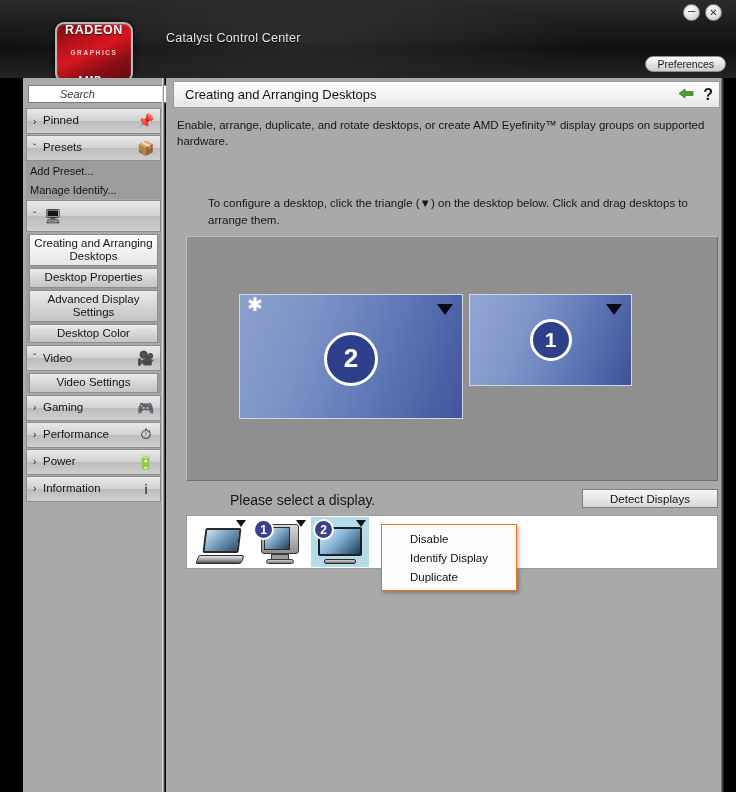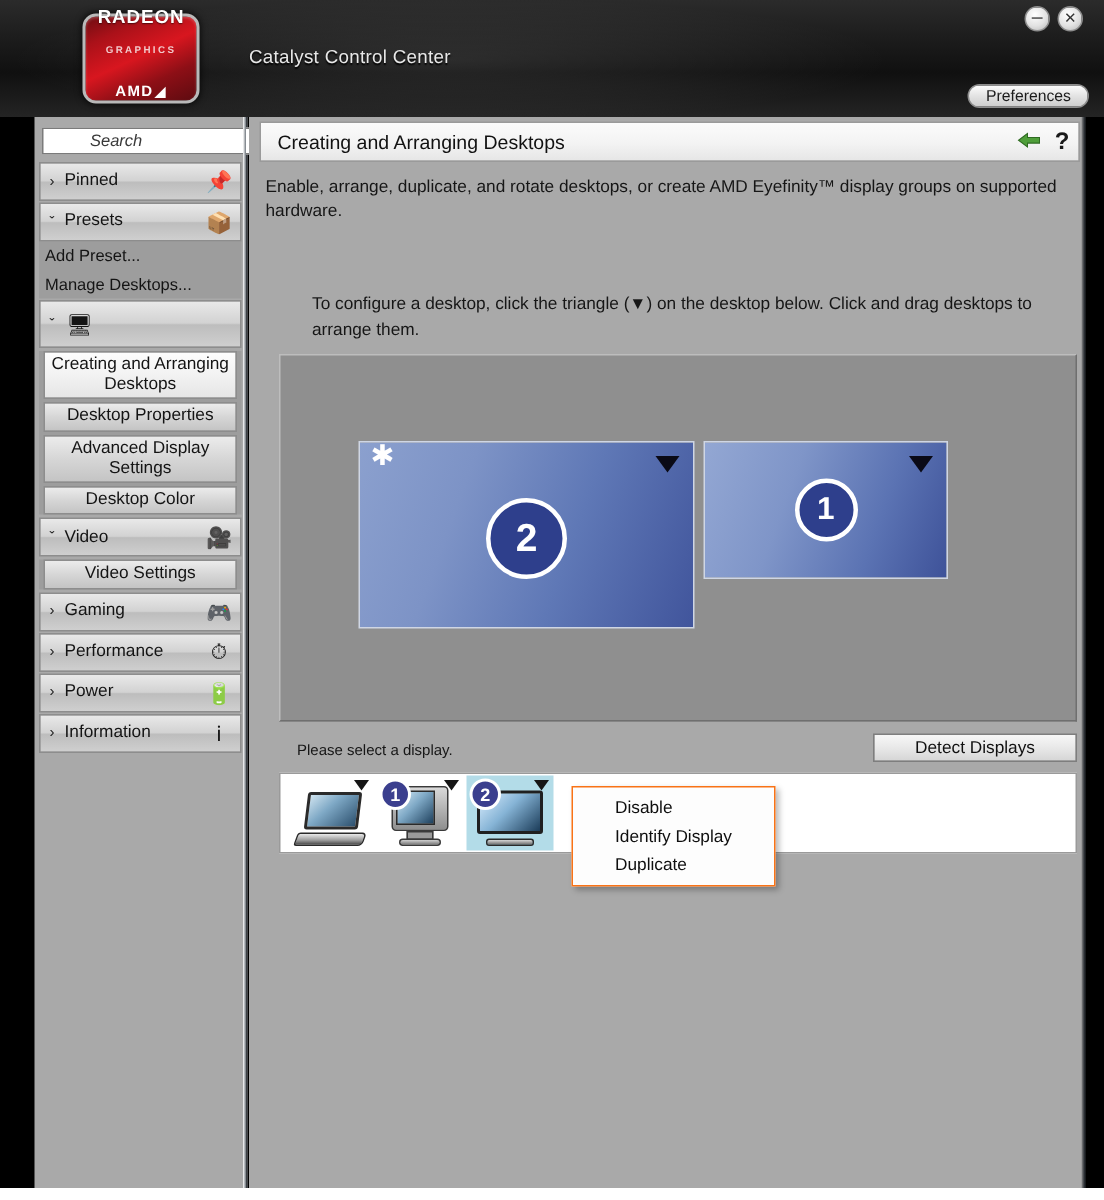--- a/index.html
+++ b/index.html
@@ -25,28 +25,28 @@
     overflow: hidden;
   }
   .titlebar-sheen {
     position: absolute; left: 0; top: 0; width: 736px; height: 78px;
     background: radial-gradient(ellipse 420px 60px at 300px 40px, rgba(255,255,255,0.10), rgba(255,255,255,0) 70%);
     pointer-events: none;
   }
 
   .radeon-logo {
     position: absolute;
-    left: 55px; top: 9px;
+    left: 55px; top: 22px;
     width: 78px; height: 60px;
     border-radius: 9px;
     background: linear-gradient(155deg, #6e0d12 0%, #ab1119 22%, #d8161f 48%, #8d0f16 72%, #5d0b10 100%);
     border: 2px solid #b9b9b9;
     box-shadow: 0 0 5px rgba(0,0,0,0.8), inset 0 1px 2px rgba(255,255,255,0.25);
     display: flex; flex-direction: column;
-    align-items: center; justify-content: flex-end;
+    align-items: center; justify-content: flex-start;
     gap: 13px;
   }
   .radeon-word {
     color: #fff; font-size: 12.5px; font-weight: bold;
     letter-spacing: 0.6px; line-height: 1;
     text-shadow: 0 1px 1px rgba(0,0,0,0.55);
   }
   .graphics-word {
     color: #f1c9cb; font-size: 6.5px; font-weight: bold;
     letter-spacing: 1.6px; line-height: 1;
@@ -287,21 +287,21 @@
   }
   .mon-a .mon-badge { width: 54px; height: 54px; font-size: 26px; margin-top: 2px; }
   .mon-b .mon-badge { width: 42px; height: 42px; font-size: 21px; }
 
   .select-row {
     position: relative;
     margin: 8px 6px 0 20px;
     height: 22px;
     display: flex; align-items: center;
   }
-  .select-msg { margin-left: 12px; font-size: 10px; color: #161616; }
+  .select-msg { margin-left: 44px; font-size: 14px; color: #161616; }
   .detect-btn {
     position: absolute; right: 0; top: 0;
     width: 136px; height: 19px;
     background: linear-gradient(180deg, #f7f7f7 0%, #e8e8e8 50%, #d6d6d6 100%);
     border: 1px solid #7e7e7e;
     font-size: 11.5px; color: #111;
     display: flex; align-items: center; justify-content: center;
     cursor: pointer;
   }
 
@@ -475,21 +475,21 @@
           </div>
         </div>
         <div class="nav-group">
           <div class="nav-top">
             <span class="nav-chev">ˇ</span>
             <span class="nav-label">Presets</span>
             <span class="nav-icon">📦</span>
           </div>
           <div class="subgroup">
             <div class="sub-plain">Add Preset...</div>
-            <div class="sub-plain">Manage Desktops...</div>
+            <div class="sub-plain">Manage Identify...</div>
           </div>
         </div>
         <div class="nav-group">
           <div class="nav-top tall">
             <span class="nav-chev">ˇ</span>
             <span class="nav-icon">🖥</span>
           </div>
           <div class="subgroup">
             <div class="sub-btn selected">Creating and Arranging Desktops</div>
             <div class="sub-btn">Desktop Properties</div>

